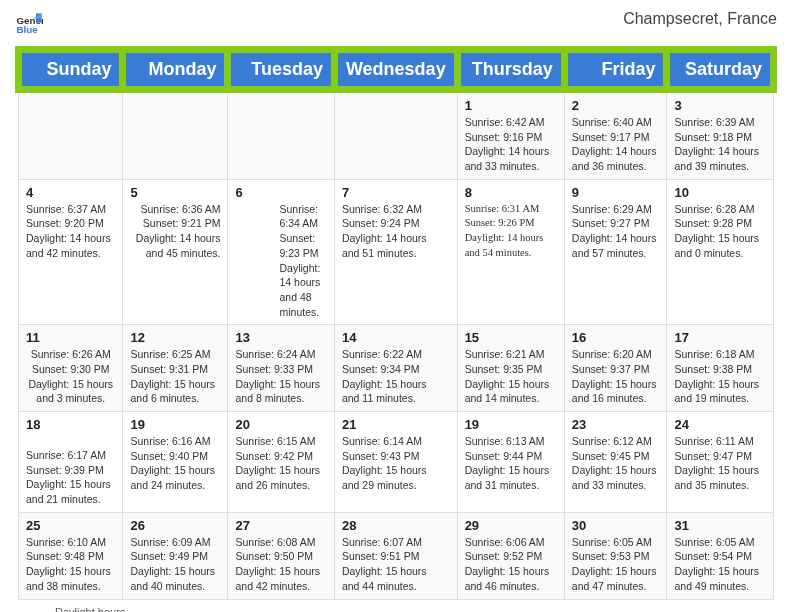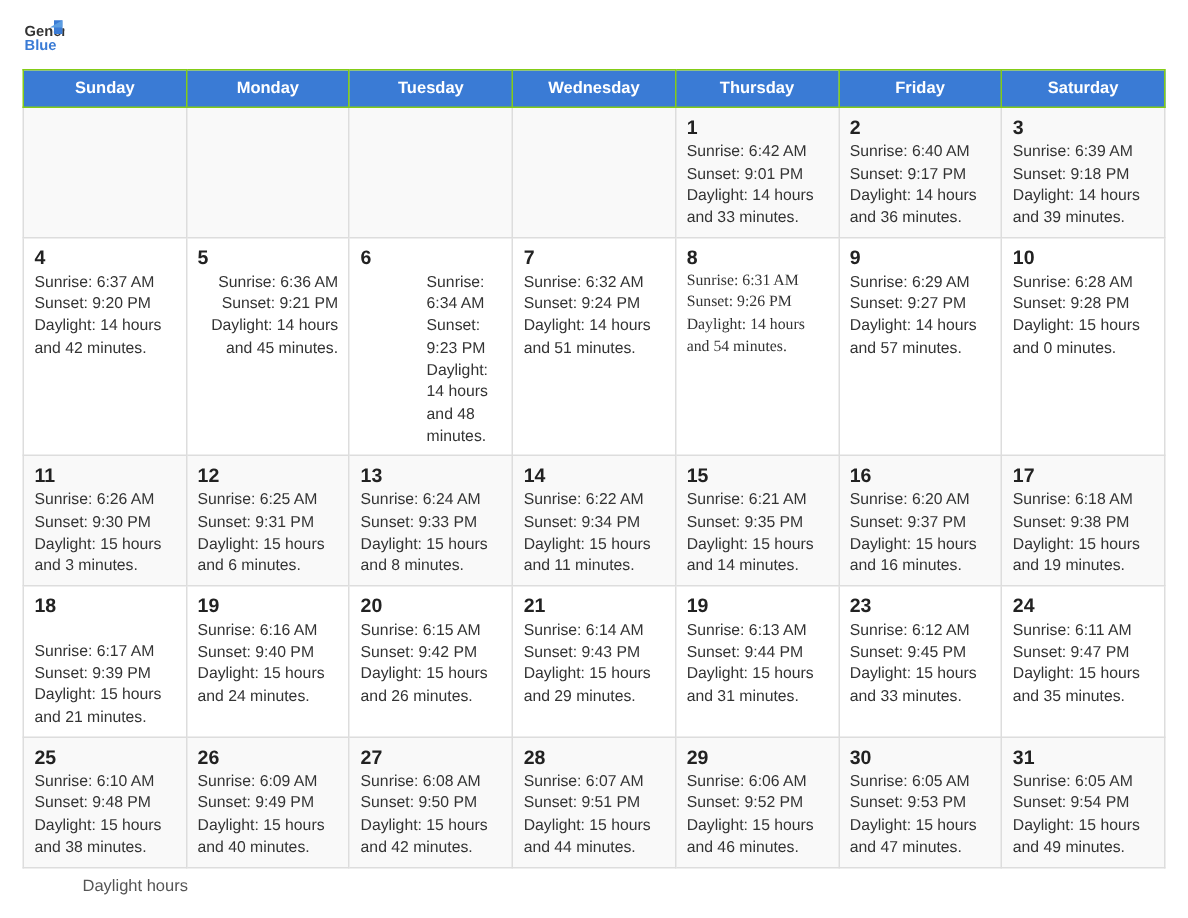--- a/index.html
+++ b/index.html
@@ -39,25 +39,25 @@
       color: #444;
     }
     table {
       width: 100%;
       border-collapse: collapse;
       border: 1px solid #ccc;
     }
     thead th {
       background-color: #3a7bd5;
       color: #fff;
-      text-align: center;
+      text-align: right;
       padding: 6px 8px;
-      font-size: 11px;
+      font-size: 18px;
       font-weight: bold;
-      border: 1px solid #84cc16;
+      border: 7px solid #84cc16;
     }
     tbody td {
       vertical-align: top;
       border: 1px solid #ddd;
       padding: 5px 7px;
       width: 14.28%;
       min-height: 80px;
       font-size: 11px;
       color: #222;
       background: #fff;
@@ -95,20 +95,21 @@
 <div class="header-area">
   <div class="logo">
     <svg class="logo-icon" viewBox="0 0 40 40">
       <text x="2" y="20" font-size="14" font-weight="bold" fill="#333">General</text>
       <text x="2" y="33" font-size="14" font-weight="bold" fill="#3a7bd5">Blue</text>
       <polygon points="30,5 38,5 38,18 30,18" fill="#3a7bd5"></polygon>
       <polygon points="26,12 38,12 38,5 26,12" fill="#5b9de1"></polygon>
     </svg>
   </div>
   <div class="title-area">
+    <div class="cal-subtitle">Champsecret, France</div>
   </div>
 </div>
 
 <table>
   <thead>
     <tr>
     <th>Sunday</th>
         <th>Monday</th>
         <th>Tuesday</th>
         <th>Wednesday</th>
@@ -119,21 +120,21 @@
   </thead>
   <tbody id="cal-body">
   <tr>
         <td class="empty-cell"></td>
         <td class="empty-cell"></td>
         <td class="empty-cell"></td>
         <td class="empty-cell"></td>
         <td>
           <div class="day-number">1</div>
           <div class="day-details" style="white-space: pre-line;">Sunrise: 6:42 AM
-Sunset: 9:01 PM
+Sunset: 9:16 PM
 Daylight: 14 hours
 and 33 minutes.</div>
         </td>
         <td>
           <div class="day-number">2</div>
           <div class="day-details" style="white-space: pre-line;">Sunrise: 6:40 AM
 Sunset: 9:17 PM
 Daylight: 14 hours
 and 36 minutes.</div>
         </td>
@@ -192,21 +193,21 @@
           <div class="day-number">10</div>
           <div class="day-details" style="white-space: pre-line;">Sunrise: 6:28 AM
 Sunset: 9:28 PM
 Daylight: 15 hours
 and 0 minutes.</div>
         </td>
       </tr>
       <tr>
         <td>
           <div class="day-number">11</div>
-          <div class="day-details" style="white-space: pre-line;">Sunrise: 6:26 AM
+          <div class="day-details" style="white-space: pre-line; text-align: center;">Sunrise: 6:26 AM
 Sunset: 9:30 PM
 Daylight: 15 hours
 and 3 minutes.</div>
         </td>
         <td>
           <div class="day-number">12</div>
           <div class="day-details" style="white-space: pre-line;">Sunrise: 6:25 AM
 Sunset: 9:31 PM
 Daylight: 15 hours
 and 6 minutes.</div>

